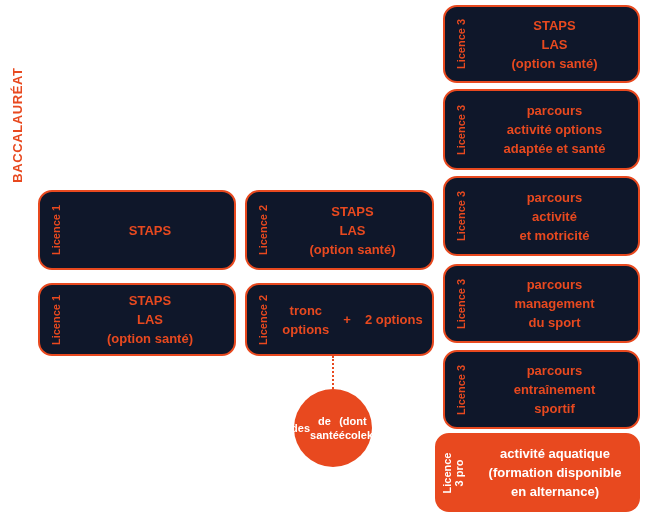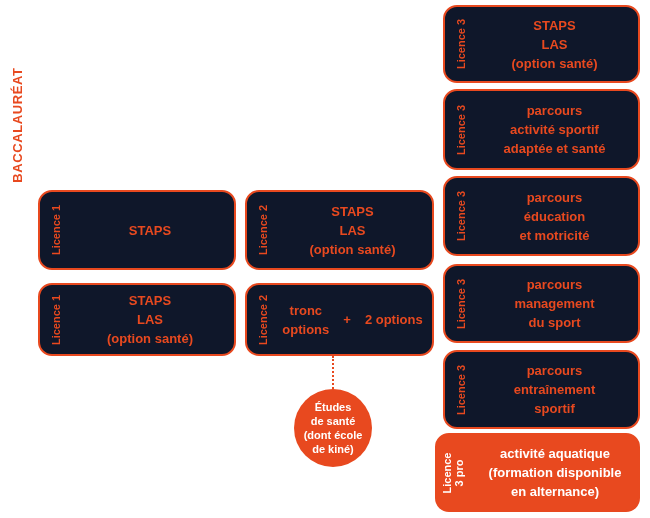--- a/index.html
+++ b/index.html
@@ -116,21 +116,20 @@
     font-weight: bold;
   }
 
   
   .circle-node {
     position: absolute;
     box-sizing: border-box;
     border-radius: 50%;
     background: #E8491F;
     display: flex;
-    flex-direction: column;
     align-items: center;
     justify-content: center;
     color: #ffffff;
     font-size: 11px;
     font-weight: bold;
     line-height: 14px;
     text-align: center;
   }
 
   
@@ -212,32 +211,32 @@
       <span class="line">(option santé)</span>
     </div>
   </div>
 
   <div class="node" style="left:443px; top:89px; width:197px; height:81px;">
     <div class="node-tag">
       <span>Licence 3</span>
     </div>
     <div class="node-body">
       <span class="line">parcours</span>
-      <span class="line">activité sportif</span>
+      <span class="line">activité options</span>
       <span class="line">adaptée et santé</span>
     </div>
   </div>
 
   <div class="node" style="left:443px; top:176px; width:197px; height:80px;">
     <div class="node-tag">
       <span>Licence 3</span>
     </div>
     <div class="node-body">
       <span class="line">parcours</span>
-      <span class="line">éducation</span>
+      <span class="line">activité</span>
       <span class="line">et motricité</span>
     </div>
   </div>
 
   <div class="node" style="left:443px; top:264px; width:197px; height:79px;">
     <div class="node-tag">
       <span>Licence 3</span>
     </div>
     <div class="node-body">
       <span class="line">parcours</span>

